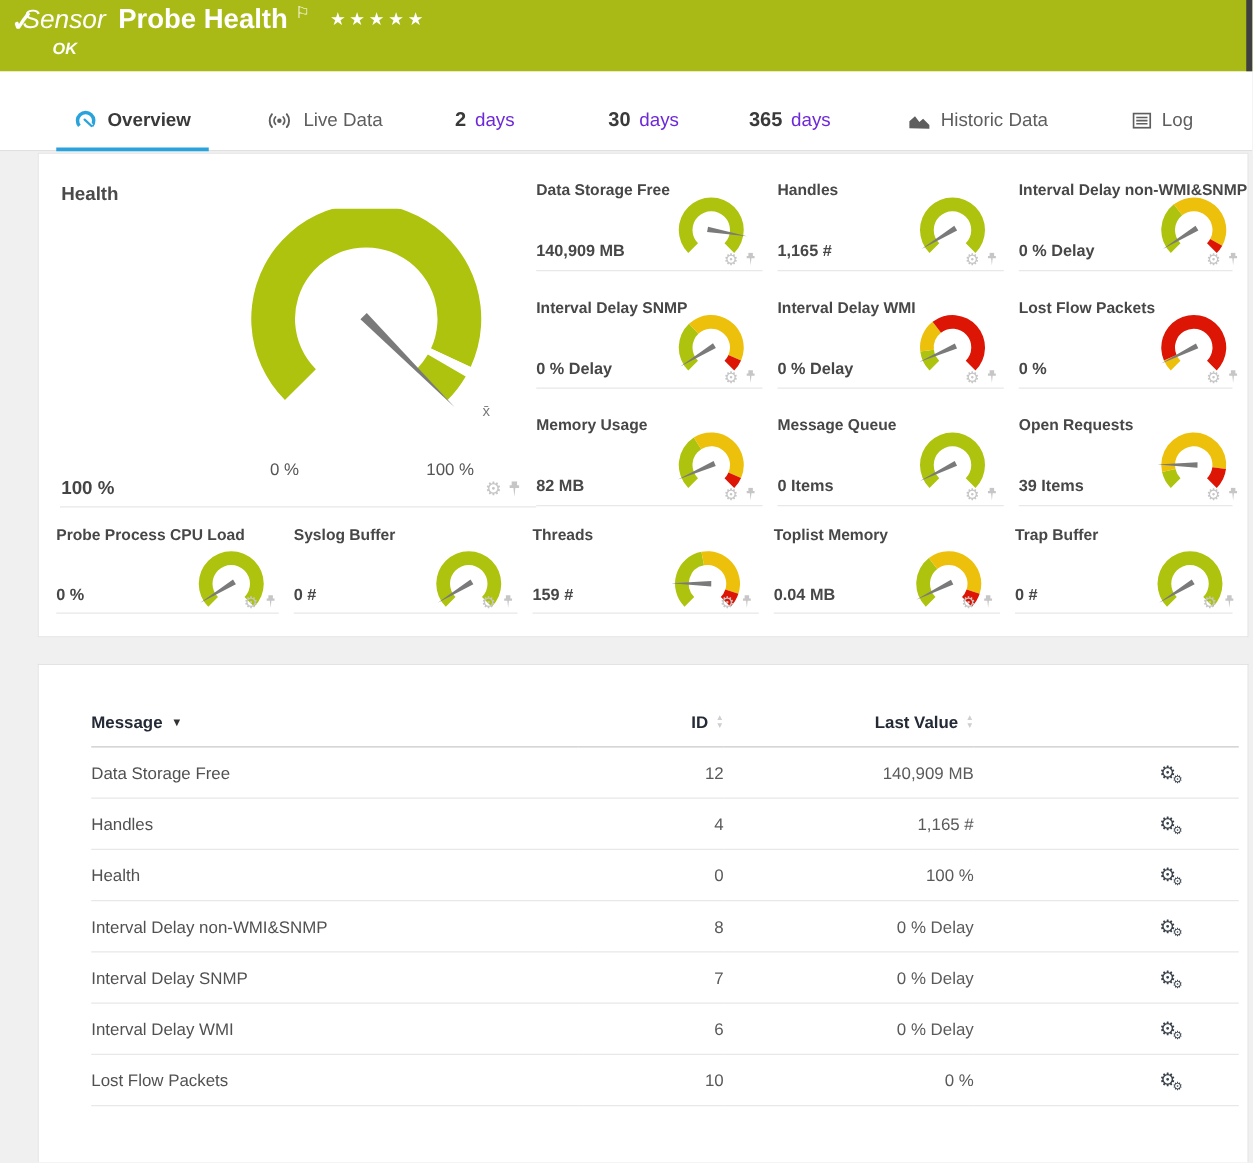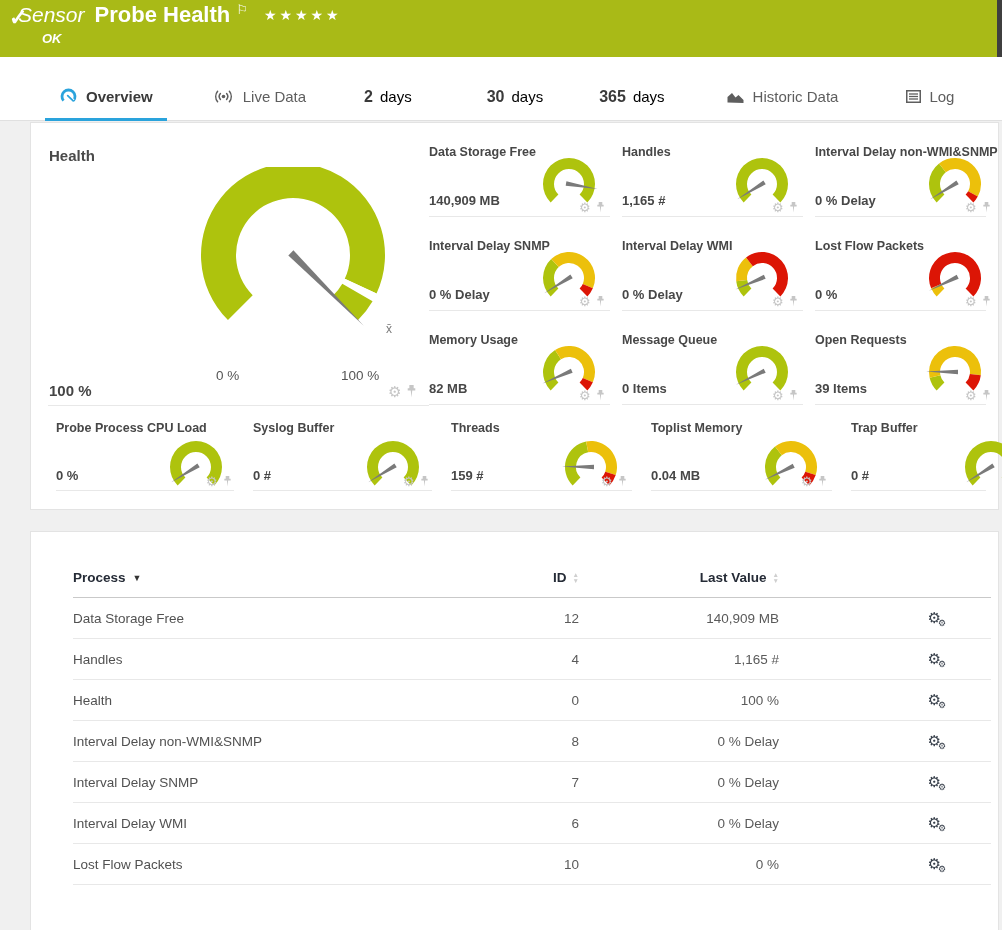--- a/index.html
+++ b/index.html
@@ -20,41 +20,41 @@
 
   
   .tabs { height:64px; background:#fff; border-bottom:1px solid #e0e0e0;
           display:flex; align-items:stretch; padding:16px 0 0 45px; }
   .tab { position:relative; display:flex; align-items:center; padding:0 14px;
          font-size:15px; color:#5e5e5e; cursor:pointer; white-space:nowrap; }
   .tab .ticon { margin-right:8px; display:inline-flex; }
   .tab.active { color:#3a3a3a; font-weight:bold; }
   .tab.active::after { content:""; position:absolute; left:0; right:0; bottom:-1px; height:3px; background:#2aa3dc; }
   .tab .num { font-weight:bold; color:#3a3a3a; font-size:16px; margin-right:7px; }
-  .tab .unit { color:#000000; }
+  .tab .unit { color:#6d28d9; }
   .t1{margin-right:31px}.t2{margin-right:30px}.t3{margin-right:47px}.t4{margin-right:28px}.t5{margin-right:33px}.t6{margin-right:40px}
 
   
   .panel { position:absolute; left:30px; width:969px; background:#fff; border:1px solid #e3e3e3; }
   .gauges-panel { top:122px; height:388px; }
   .table-panel  { top:531px; height:399px; border-bottom:none; padding:38px 9px 0 42px; }
 
   .top-flex { display:flex; padding-left:17px; }
   .health-block { position:relative; width:381px; height:283px; border-bottom:1px solid #e8e8e8; }
   .hb-title { position:absolute; left:1px; top:24px; font-size:15px; font-weight:bold; color:#4a4a4a; }
   .hb-gauge { position:absolute; left:142px; top:44px; width:206px; height:190px; }
   .hb-avg { position:absolute; left:338px; top:199px; font-size:12px; color:#7a7a7a; }
   .hb-min { position:absolute; left:168px; top:245px; font-size:13.5px; color:#555; }
   .hb-max { position:absolute; left:293px; top:245px; font-size:13.5px; color:#555; }
   .hb-value { position:absolute; left:1px; top:259px; font-size:15px; font-weight:bold; color:#454545; }
   .hb-icons { position:absolute; left:340px; top:261px; }
 
   .gauge-grid.main { flex:1; display:grid; grid-template-columns:193px 193px 1fr; grid-auto-rows:94px; }
   .gauge-grid.bottom { display:grid; grid-template-columns:190px 191px 193px 193px 1fr;
-                       grid-auto-rows:85px; padding-left:25px;gap:7px; }
+                       grid-auto-rows:85px; padding-left:14px; }
   .gblock { position:relative; margin-right:12px; border-bottom:1px solid #e8e8e8; }
   .g-title { position:absolute; left:0; top:22px; font-size:12.5px; font-weight:bold; color:#474747; white-space:nowrap; }
   .bottom .g-title { top:15px; }
   .g-chart { position:absolute; left:107px; top:30px; width:66px; height:58px; }
   .g-value { position:absolute; left:0; bottom:8px; font-size:13px; font-weight:bold; color:#474747; white-space:nowrap; }
   .bottom .g-value { bottom:7px; }
   .g-icons, .hb-icons { display:flex; align-items:center; gap:5px; color:#c6c6c6; }
   .g-icons { position:absolute; left:150px; bottom:2px; }
   .gearglyph { font-size:13px; line-height:1; }
   .hb-icons .gearglyph { font-size:15px; }
@@ -399,21 +399,21 @@
     </div>
   </div>
 </div>
 </section>
 
 <section class="panel table-panel">
   <table class="channels">
     <thead>
       <tr>
         <th class="c-ch">
-          <span>Process</span><span class="dd">▼</span>
+          <span>Message</span><span class="dd">▼</span>
         </th>
         <th class="c-id">
           <span>ID</span><span class="sort">
               <span>▲</span>
               <span>▼</span>
             </span>
         </th>
         <th class="c-val">
           <span>Last Value</span><span class="sort">
               <span>▲</span>

